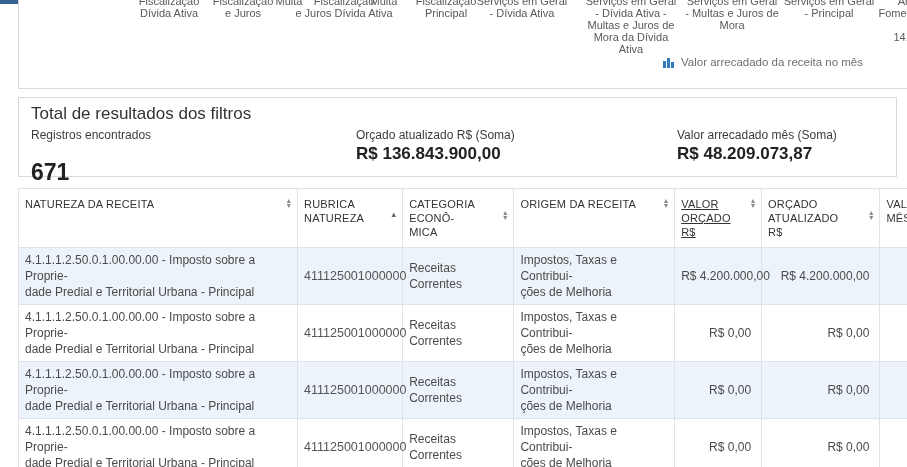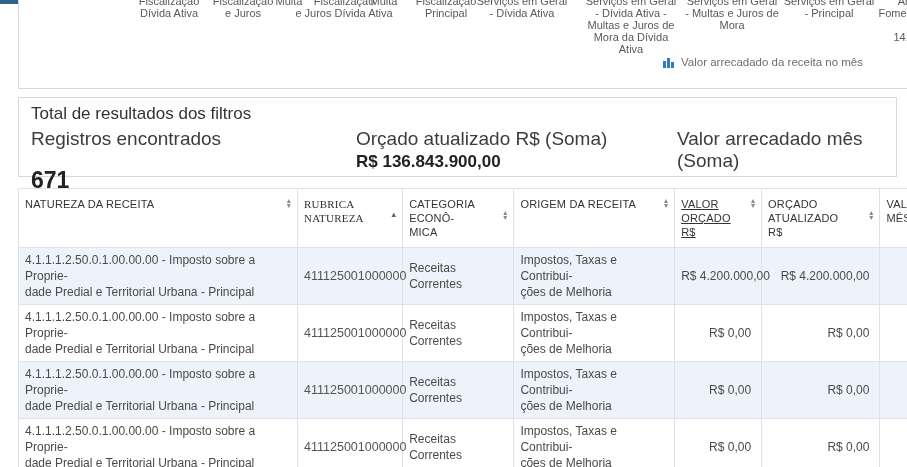--- a/index.html
+++ b/index.html
@@ -21,21 +21,21 @@
   .legend-text{font-size:11.5px;color:#6e6e6e;}
 
   
   .summary-card{position:absolute;left:18px;top:97px;width:879px;height:80px;
                 background:#fff;border:1px solid #d9d9d9;box-sizing:border-box;}
   .summary-title{position:absolute;left:12px;top:6px;font-size:17px;color:#333;}
   .stat{position:absolute;top:30px;}
   .stat:nth-of-type(2){left:12px;}
   .stat:nth-of-type(3){left:337px;}
   .stat:nth-of-type(4){left:658px;}
-  .stat-label{font-size:19px;color:#3c3c3c;}
+  .stat-label{font-size:12px;color:#3c3c3c;}
   .stat-value{font-weight:700;color:#222;margin-top:2px;font-size:17px;}
   .stat:nth-of-type(2) .stat-value{font-size:23px;margin-top:17px;}
 
   
   .results-table{position:absolute;left:18px;top:188px;border-collapse:collapse;
                  table-layout:fixed;width:1004px;background:#fff;}
   .results-table th,.results-table td{border:1px solid #dfe3e8;box-sizing:border-box;}
   .results-table thead th{background:#fff;vertical-align:top;text-align:left;
       font-weight:400;font-size:11px;line-height:14px;letter-spacing:.2px;color:#333;
       padding:8px 14px 8px 6px;height:48px;position:relative;}
@@ -123,36 +123,37 @@
     <div class="stat">
       <div class="stat-label">Registros encontrados</div>
       <div class="stat-value">671</div>
     </div>
     <div class="stat">
       <div class="stat-label">Orçado atualizado R$ (Soma)</div>
       <div class="stat-value">R$ 136.843.900,00</div>
     </div>
     <div class="stat">
       <div class="stat-label">Valor arrecadado mês (Soma)</div>
+      <div class="stat-value">R$ 48.209.073,87</div>
     </div>
   </section>
 
   <table class="results-table">
     <thead>
       <tr>
           <th style="width: 276px; border-radius: 13px;">
             <div>
               <div>NATUREZA DA RECEITA</div>
             </div>
             <span class="sort" style="top: 9px;">
               <div>▴</div>
               <div>▾</div>
             </span>
           </th>
-          <th style="width: 104px; font-family: Liberation Serif, serif;">
+          <th style="width: 104px;">
             <div>
               <div>RUBRICA NATUREZA</div>
             </div>
             <span class="sort asc" style="top: 21px;">▴</span>
           </th>
           <th style="width: 110px;">
             <div>
               <div>CATEGORIA ECONÔ-</div>
               <div>MICA</div>
             </div>

